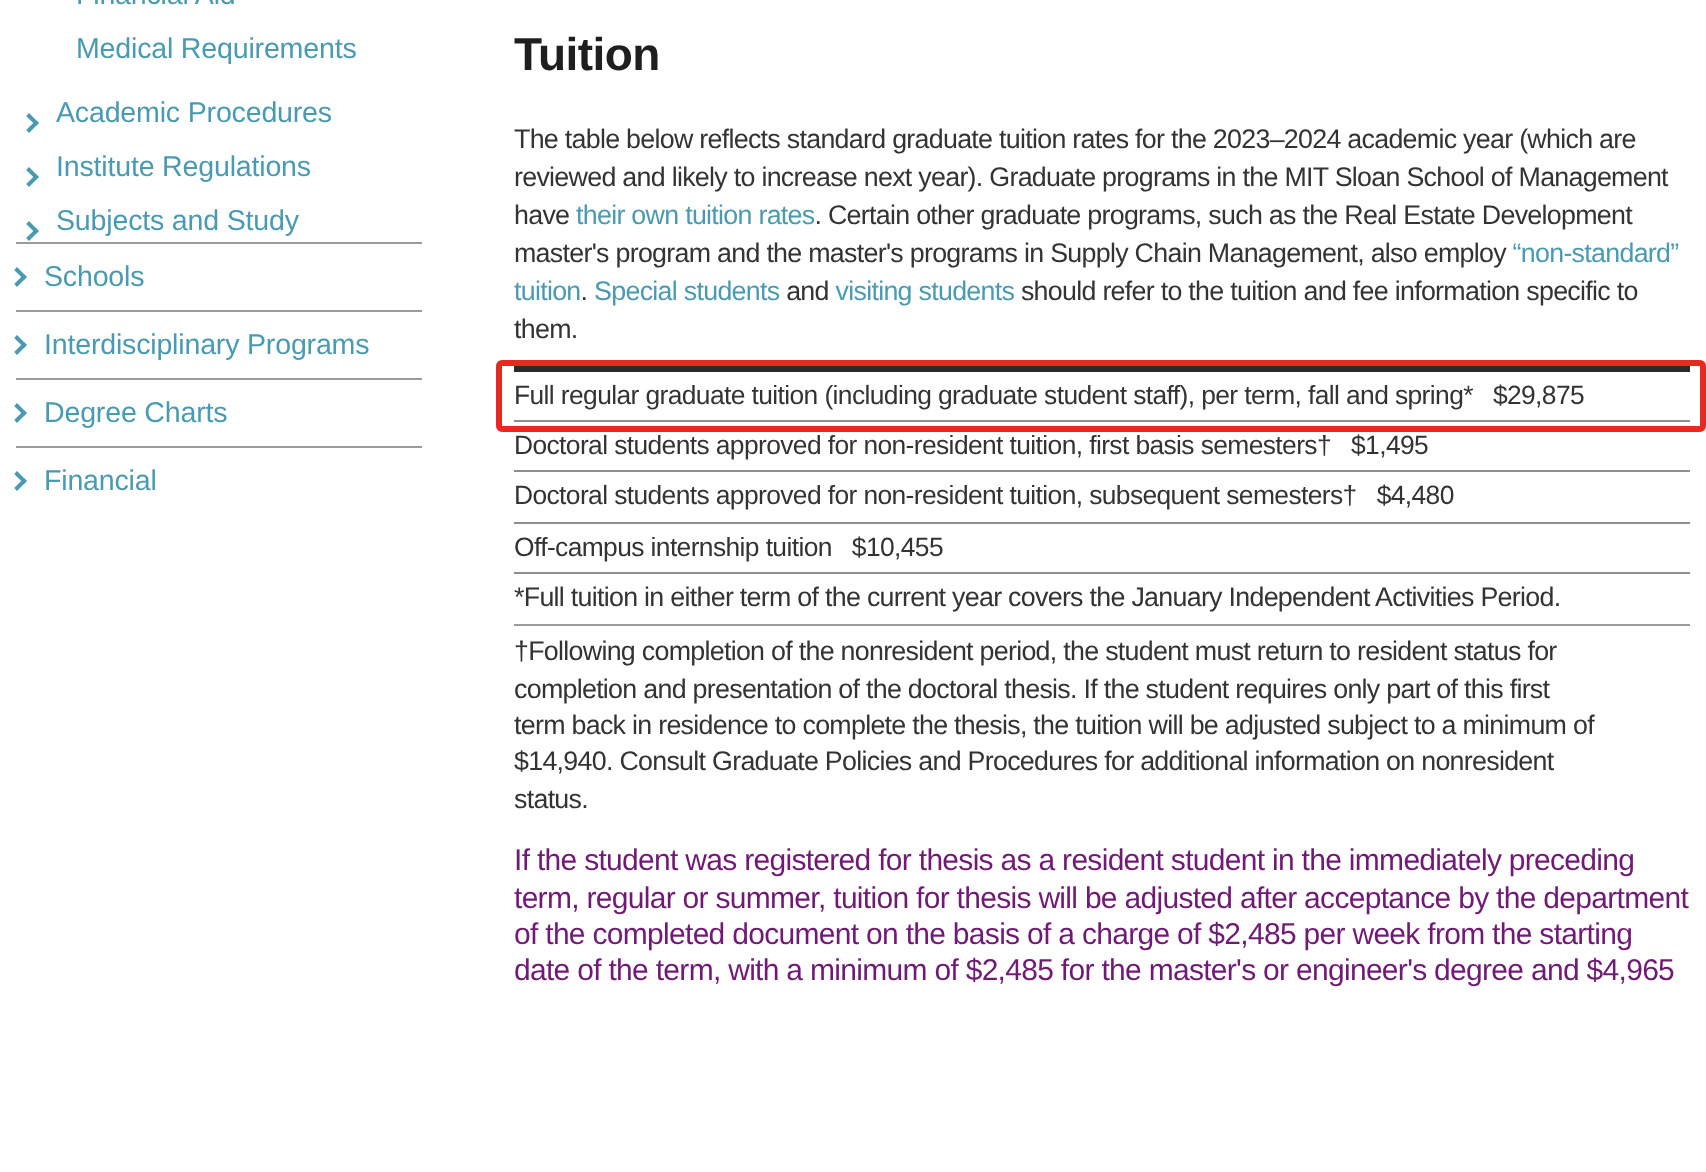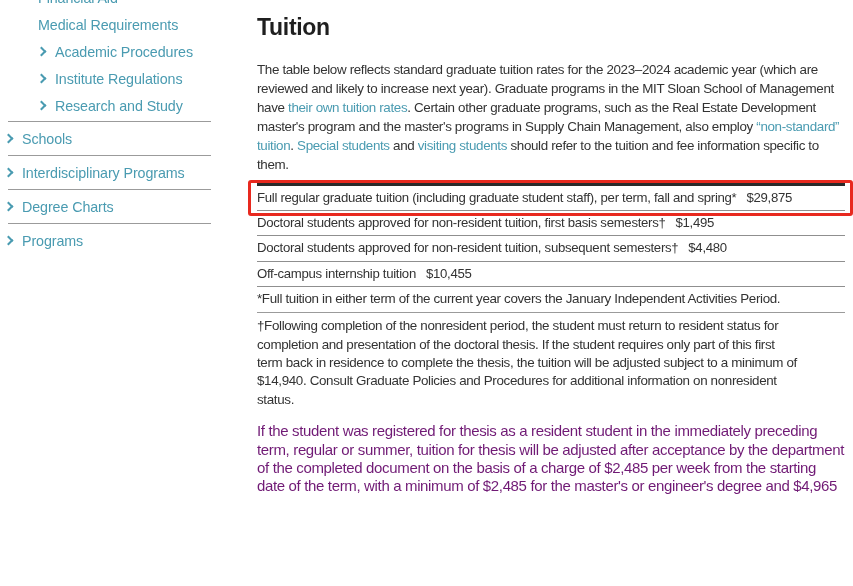--- a/index.html
+++ b/index.html
@@ -14,21 +14,21 @@
 
   
   .sidebar { position:absolute; left:0; top:0; width:214px; }
   .si {
     display:flex; align-items:center; height:27px;
     color:#4a9bb1; font-size:14.3px; letter-spacing:-0.1px; cursor:pointer;
     white-space:nowrap;
   }
   .si.top { height:29px; }
   .si.leaf { padding-left:38px; }
-  .si.sub  { padding-left:38px; }
+  .si.sub  { padding-left:11px;align-items:flex-end; }
   .si.top  { padding-left:5px; }
   .si.first { margin-top:-16px; }
   .chev {
     width:7px; height:7px; border-top:2px solid #4a9bb1; border-right:2px solid #4a9bb1;
     transform:rotate(45deg); margin-right:10px; flex:0 0 auto;
   }
   .sb-div { border-top:1px solid #9b9b9b; margin:2px 0 2px 8px; width:203px; }
 
   
   .main { position:absolute; left:257px; top:0; width:588px; }
@@ -85,41 +85,41 @@
     <div class="si sub">
       <span class="chev"></span>
       <span>Academic Procedures</span>
     </div>
     <div class="si sub">
       <span class="chev"></span>
       <span>Institute Regulations</span>
     </div>
     <div class="si sub">
       <span class="chev"></span>
-      <span>Research and Study</span>
+      <span>Subjects and Study</span>
     </div>
     <div class="sb-div"></div>
     <div class="si top">
       <span class="chev"></span>
       <span>Schools</span>
     </div>
     <div class="sb-div"></div>
     <div class="si top">
       <span class="chev"></span>
       <span>Interdisciplinary Programs</span>
     </div>
     <div class="sb-div"></div>
     <div class="si top">
       <span class="chev"></span>
       <span>Degree Charts</span>
     </div>
     <div class="sb-div"></div>
     <div class="si top">
       <span class="chev"></span>
-      <span>Programs</span>
+      <span>Financial</span>
     </div>
   </nav>
 
   <main class="main">
     <h1 class="title">Tuition</h1>
 
     <p class="intro"><span>The table below reflects standard graduate tuition rates for the 2023–2024 academic year (which are reviewed and likely to increase next year). Graduate programs in the MIT Sloan School of Management have </span><span class="link">their own tuition rates</span><span>. Certain other graduate programs, such as the Real Estate Development master's program and the master's programs in Supply Chain Management, also employ </span><span class="link">“non-standard” tuition</span><span>. </span><span class="link">Special students</span><span> and </span><span class="link">visiting students</span><span> should refer to the tuition and fee information specific to them.</span></p>
 
     <div class="tuition-table">
       <div class="red-box"></div>

